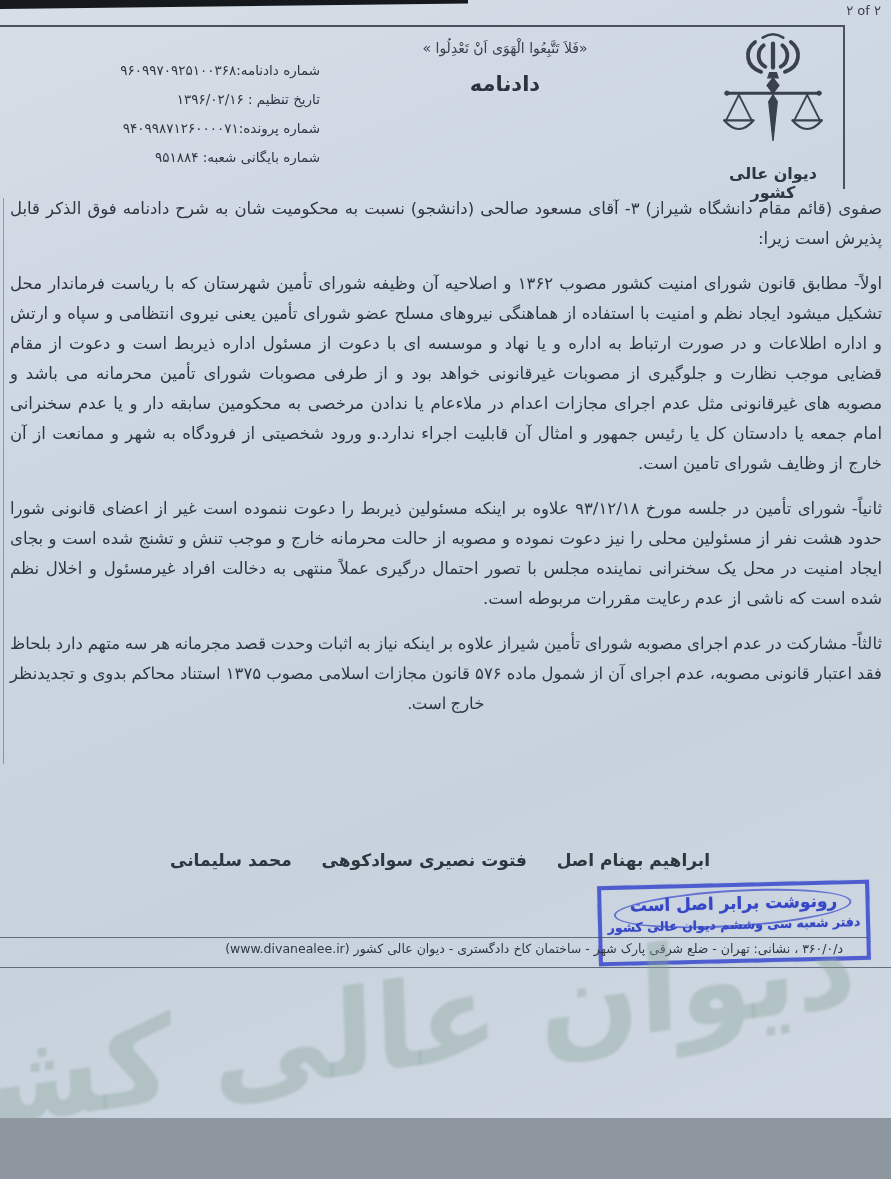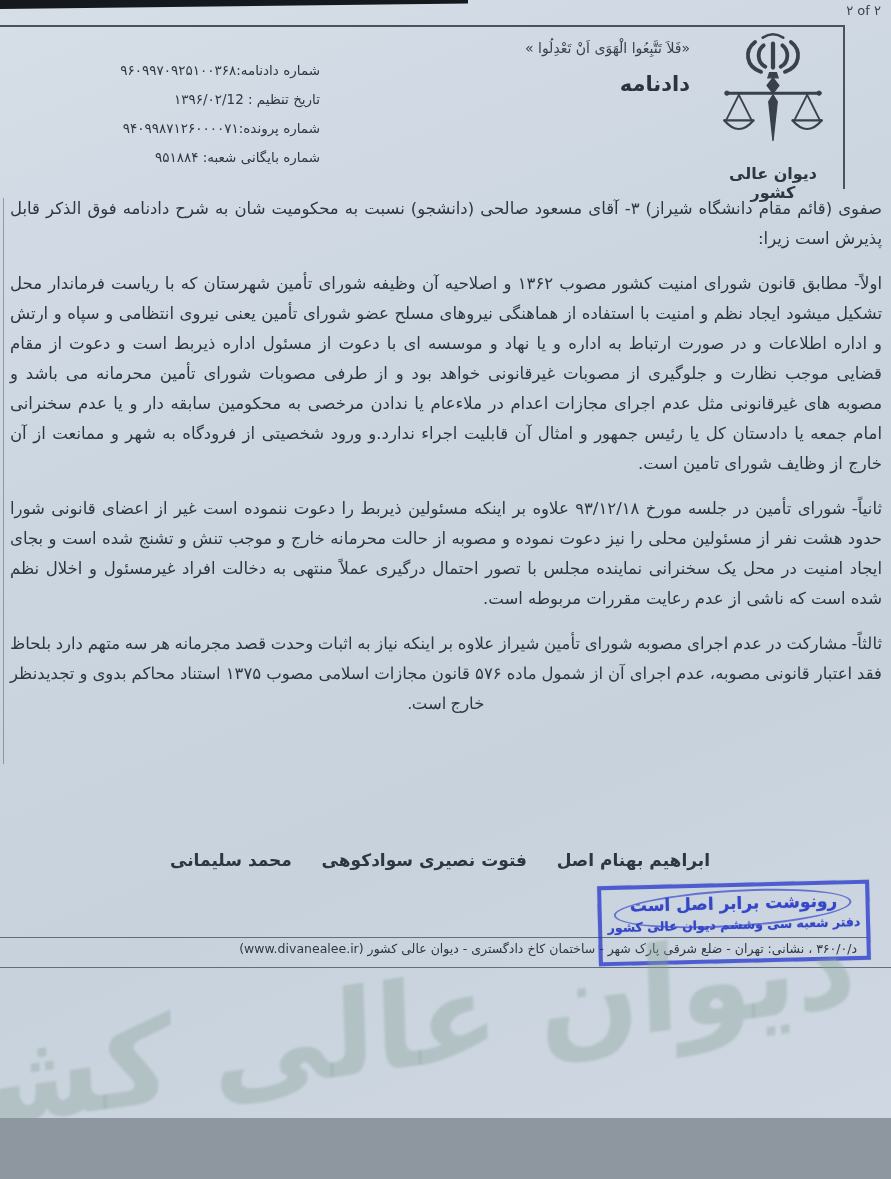--- a/index.html
+++ b/index.html
@@ -17,21 +17,21 @@
   .rule-right-v{left:843px;top:25px;width:2px;height:164px;}
   .rule-body-left{left:3px;top:198px;width:1px;height:566px;background:rgba(64,74,90,.45);}
   .rule-footer-a{left:0;top:937px;width:868px;height:1px;background:rgba(64,74,90,.75);}
   .rule-footer-b{left:0;top:967px;width:891px;height:1px;background:rgba(64,74,90,.75);}
   .page-indicator{position:absolute;right:10px;top:3px;font-size:13px;color:#3a424d;}
   
   .emblem-wrap{position:absolute;left:705px;top:30px;width:136px;text-align:center;}
   .emblem-svg{width:122px;height:128px;}
   .emblem-label{margin-top:2px;font-size:16px;font-weight:bold;color:#2f3742;direction:rtl;}
   
-  .hdr-center{position:absolute;left:320px;top:40px;width:370px;direction:rtl;}
+  .hdr-center{position:absolute;left:320px;top:40px;width:370px;text-align:center;direction:rtl;}
   .verse{font-size:14px;color:#39414c;letter-spacing:.5px;}
   .branch{margin-top:46px;font-size:17px;font-weight:bold;color:#2f3742;}
   .doc-title{margin-top:16px;font-size:21px;font-weight:bold;color:#2b333d;letter-spacing:1px;}
   
   .meta{position:absolute;left:18px;top:56px;width:302px;direction:rtl;text-align:right;}
   .meta-row{font-size:13.5px;line-height:29px;color:#2f3742;font-weight:500;white-space:nowrap;}
   
   .body-text{position:absolute;left:10px;top:194px;width:872px;direction:rtl;}
   .body-text p{margin:0 0 15px 0;font-size:16.5px;line-height:1.82;text-align:justify;
     text-align-last:right;color:#2e3640;}
@@ -44,21 +44,21 @@
   .stamp{position:absolute;left:598px;top:883px;width:264px;height:72px;
     border:4px solid rgba(55,72,204,.85);transform:rotate(-1.4deg);direction:rtl;
     box-shadow:0 0 1px rgba(55,72,204,.5);}
   .stamp-line1{margin-top:6px;text-align:center;font-size:17px;font-weight:bold;
     color:#3546c6;text-shadow:0 0 1px rgba(55,72,204,.6);}
   .stamp-oval{position:absolute;left:12px;top:3px;width:234px;height:33px;
     border:2px solid rgba(55,72,204,.7);border-radius:50%;transform:rotate(-2deg);}
   .stamp-line2{margin-top:4px;text-align:center;font-size:12.5px;font-weight:bold;
     color:#3546c6;text-shadow:0 0 1px rgba(55,72,204,.6);white-space:nowrap;}
   
-  .footer-line{position:absolute;right:34px;top:941px;direction:rtl;white-space:nowrap;
+  .footer-line{position:absolute;right:48px;top:941px;direction:rtl;white-space:nowrap;
     font-size:12.5px;color:#2f3742;}
   
   .watermark{position:absolute;left:40px;top:950px;width:820px;direction:rtl;text-align:center;
     font-size:118px;font-weight:bold;color:rgba(137,164,153,.38);
     transform:rotate(-8deg) skewX(-6deg);filter:blur(1.2px);pointer-events:none;white-space:nowrap;}
 </style>
 </head>
 <body>
 
 <div class="page">
@@ -100,21 +100,21 @@
     <div class="emblem-label">دیوان عالی کشور</div>
   </div>
 
   <div class="hdr-center">
     <div class="verse">«فَلاَ تَتَّبِعُوا الْهَوَی اَنْ تَعْدِلُوا »</div>
     <div class="doc-title">دادنامه</div>
   </div>
 
   <div class="meta">
     <div class="meta-row"><span>شماره دادنامه:</span><span>۹۶۰۹۹۷۰۹۲۵۱۰۰۳۶۸</span></div>
-    <div class="meta-row"><span>تاریخ تنظیم :</span> <span>۱۳۹۶/۰۲/12</span></div>
+    <div class="meta-row"><span>تاریخ تنظیم :</span> <span>۱۳۹۶/۰۲/۱۶</span></div>
     <div class="meta-row"><span>شماره پرونده:</span><span>۹۴۰۹۹۸۷۱۲۶۰۰۰۰۷۱</span></div>
     <div class="meta-row"><span>شماره بایگانی شعبه:</span> <span>۹۵۱۸۸۴</span></div>
   </div>
 
   <div class="rule rule-body-left"></div>
 
   <div class="body-text">
     <p>صفوی (قائم مقام دانشگاه شیراز) ۳- آقای مسعود صالحی (دانشجو) نسبت به محکومیت شان به شرح دادنامه فوق الذکر قابل پذیرش است زیرا:</p>
     <p>اولاً- مطابق قانون شورای امنیت کشور مصوب ۱۳۶۲ و اصلاحیه آن وظیفه شورای تأمین شهرستان که با ریاست فرماندار محل تشکیل میشود ایجاد نظم و امنیت با استفاده از هماهنگی نیروهای مسلح عضو شورای تأمین یعنی نیروی انتظامی و سپاه و ارتش و اداره اطلاعات و در صورت ارتباط به اداره و یا نهاد و موسسه ای با دعوت از مسئول اداره ذیربط است و دعوت از مقام قضایی موجب نظارت و جلوگیری از مصوبات غیرقانونی خواهد بود و از طرفی مصوبات شورای تأمین محرمانه می باشد و مصوبه های غیرقانونی مثل عدم اجرای مجازات اعدام در ملاءعام یا ندادن مرخصی به محکومین سابقه دار و یا عدم سخنرانی امام جمعه یا دادستان کل یا رئیس جمهور و امثال آن قابلیت اجراء ندارد.و ورود شخصیتی از فرودگاه به شهر و ممانعت از آن خارج از وظایف شورای تامین است.</p>
     <p>ثانیاً- شورای تأمین در جلسه مورخ ۹۳/۱۲/۱۸ علاوه بر اینکه مسئولین ذیربط را دعوت ننموده است غیر از اعضای قانونی شورا حدود هشت نفر از مسئولین محلی را نیز دعوت نموده و مصوبه از حالت محرمانه خارج و موجب تنش و تشنج شده است و بجای ایجاد امنیت در محل یک سخنرانی نماینده مجلس با تصور احتمال درگیری عملاً منتهی به دخالت افراد غیرمسئول و اخلال نظم شده است که ناشی از عدم رعایت مقررات مربوطه است.</p>

